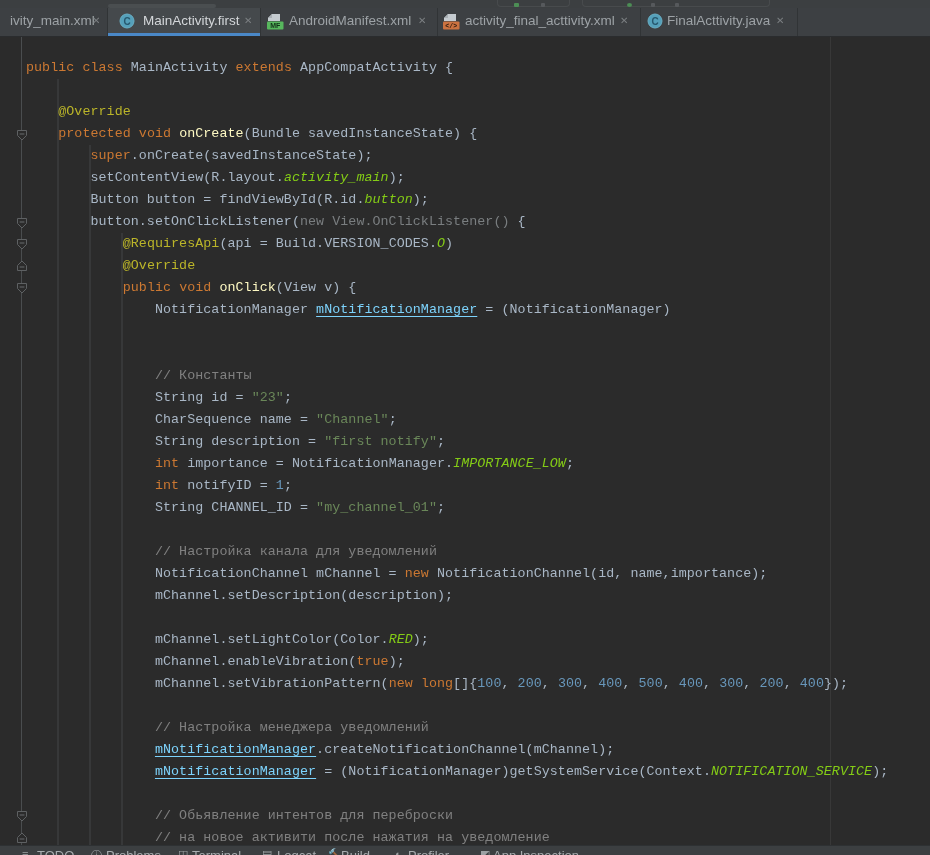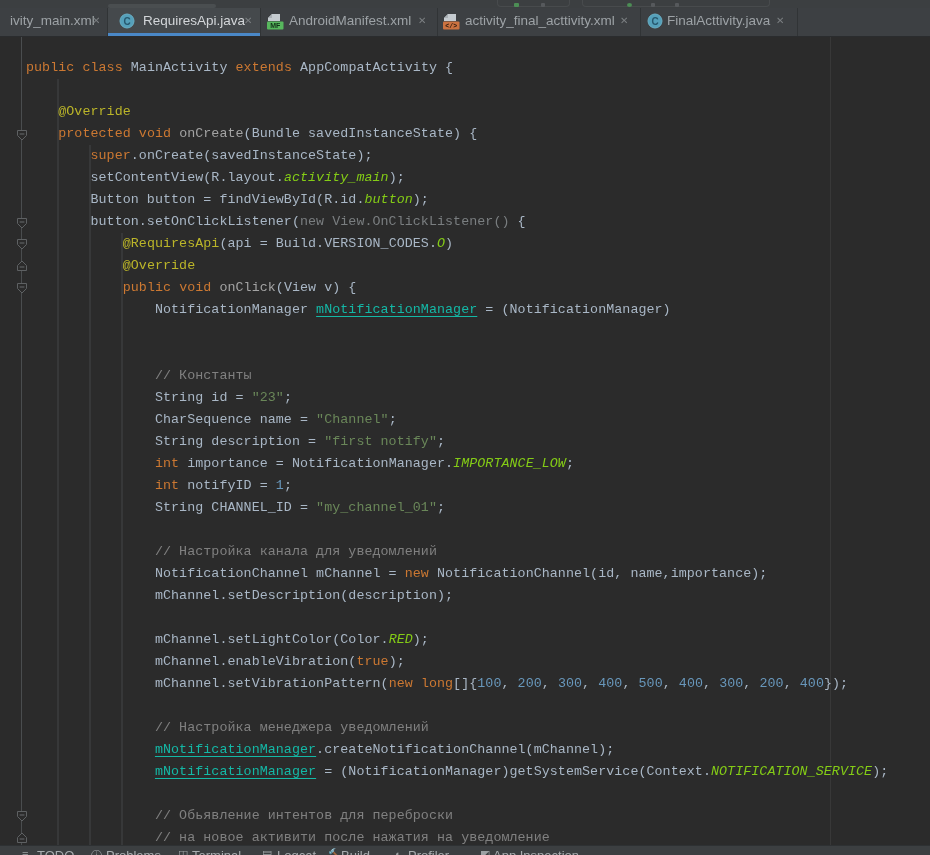--- a/index.html
+++ b/index.html
@@ -17,26 +17,26 @@
 #tabActive .under { position:absolute; left:0; bottom:0; width:100%; height:3px; background:#4A88C7; }
 #edline { left:0; top:36px; width:930px; height:1px; background:#2A2C2E; }
 
 #editor { left:8px; top:37px; width:930px; height:808px; background:#2B2B2B; overflow:hidden;text-decoration:underline; }
 .ln { position:absolute; left:18px; height:22px; line-height:22px;
       font-family:"Liberation Mono", monospace; font-size:13.3333px;
       color:#A9B7C6; white-space:pre; letter-spacing:0.06px; }
 .ln i { font-style:normal; }
 .ln i.k { color:#CC7832; }
 .ln i.a { color:#BBB529; }
-.ln i.m { color:#a3a3a3;margin-top:27px; }
+.ln i.m { color:#fef9c3;margin-top:27px; }
 .ln i.s { color:#6A8759; }
 .ln i.n { color:#6897BB; }
 .ln i.c { color:#808080; }
 .ln i.f { color:#84cc16; font-style:italic; }
-.ln i.u { color:#14b8a6; text-decoration:underline; text-underline-offset:3px; }
+.ln i.u { color:#7dd3fc; text-decoration:underline; text-underline-offset:3px; }
 .ln i.g { color:#7A7E80; }
 .guide { position:absolute; width:2px; background:#373839; }
 #gutline { position:absolute; left:13px; top:0; width:1px; height:808px; background:#4A4D4F; }
 .fold { position:absolute; left:8px; }
 #margin { position:absolute; left:822px; top:0; width:1px; height:808px; background:#383838; }
 
 #bottombar { left:0; top:845px; width:930px; height:10px; background:#3C3F41; border-top:1px solid #2E3133; }
 .bitem { position:absolute; top:2px; font-size:13px; color:#A8ACAF; white-space:nowrap; }
 .bico { position:absolute; top:2px; font-size:11px; color:#9DA1A4; }
 </style></head>
@@ -55,21 +55,21 @@
   <div class="tab" style="left:0;width:107px">
     <span class="txt" style="left:10px">ivity_main.xml</span>
     <span class="x" style="left:92px">✕</span>
   </div>
   <div class="sep" style="left:107px"></div>
   <div class="tab" id="tabActive">
     <svg style="position:absolute;left:11px;top:5px" width="16" height="16" viewBox="0 0 16 16">
       <circle cx="8" cy="8" r="7" fill="#55A0BA" stroke="#69AEC4" stroke-width="1"></circle>
       <text x="8" y="12" text-anchor="middle" font-family="Liberation Sans" font-size="10" font-weight="bold" fill="#27586E">C</text>
     </svg>
-    <span class="txt" style="left:35px;color:#D3D6D9">RequiresApi.java</span>
+    <span class="txt" style="left:35px;color:#D3D6D9">MainActivity.first</span>
     <span class="x" style="left:136px">✕</span>
     <div class="under"></div>
   </div>
   <div class="sep" style="left:260px"></div>
   <div class="tab" style="left:261px;width:176px">
     <svg style="position:absolute;left:6px;top:5px" width="17" height="17" viewBox="0 0 17 17">
       <path d="M5 1 h8 v7 h-12 v-3 z" fill="#C5CBD0"></path>
       <path d="M5 1 v4 h-4 z" fill="#aab0b5"></path>
       <rect x="0" y="8.5" width="16.5" height="8" rx="1" fill="#57B75D"></rect>
       <text x="8.2" y="15" text-anchor="middle" font-family="Liberation Sans" font-size="7" font-weight="bold" fill="#14321A">MF</text>

